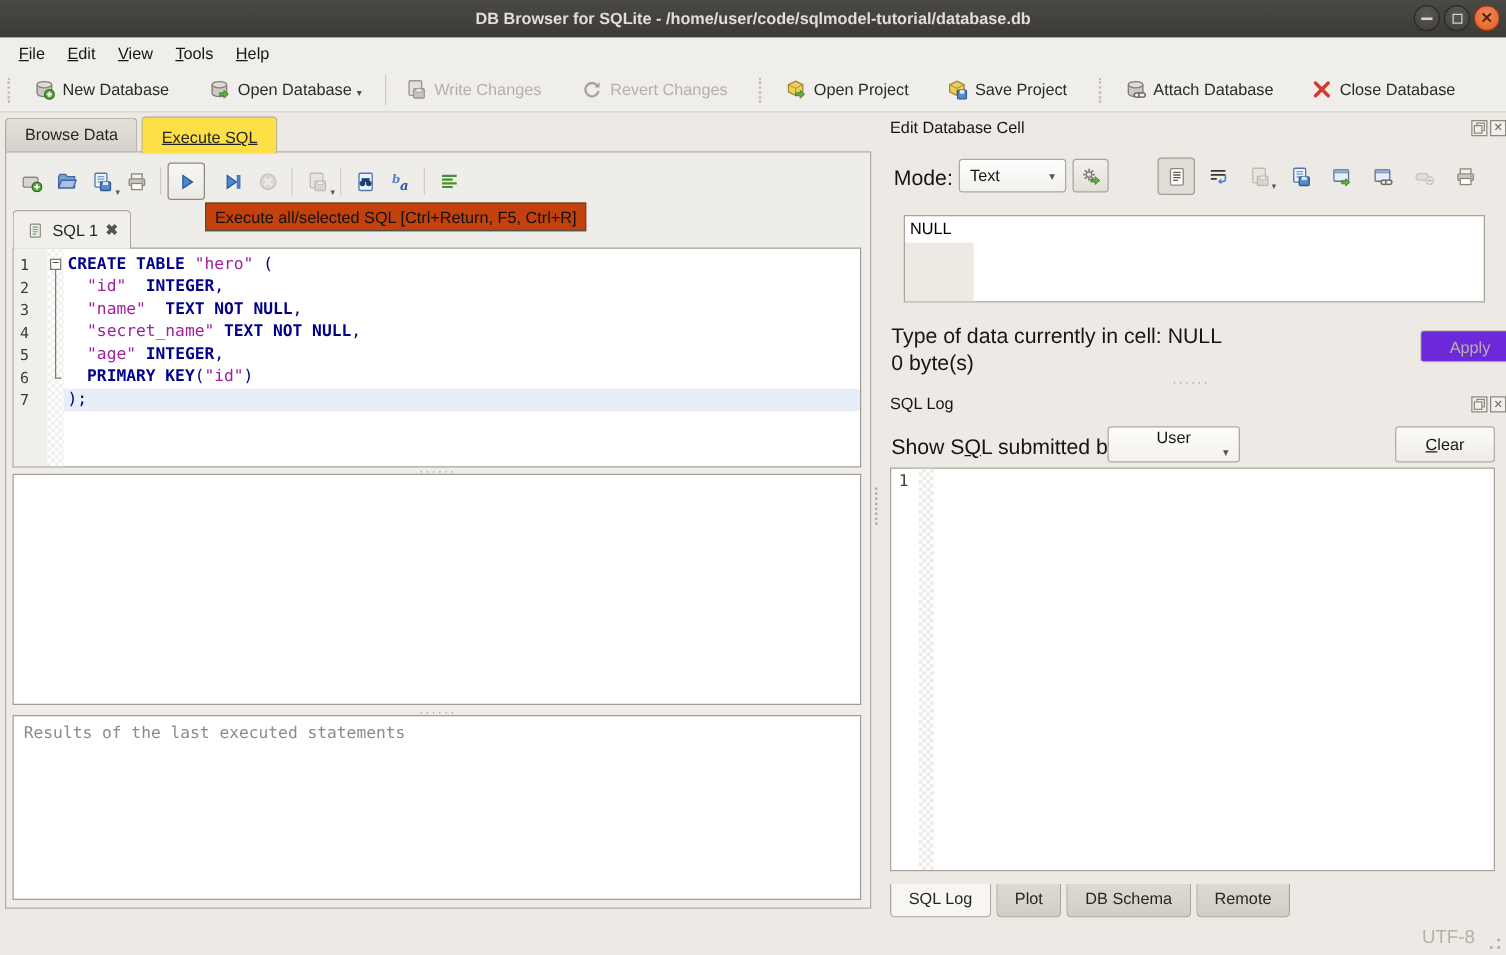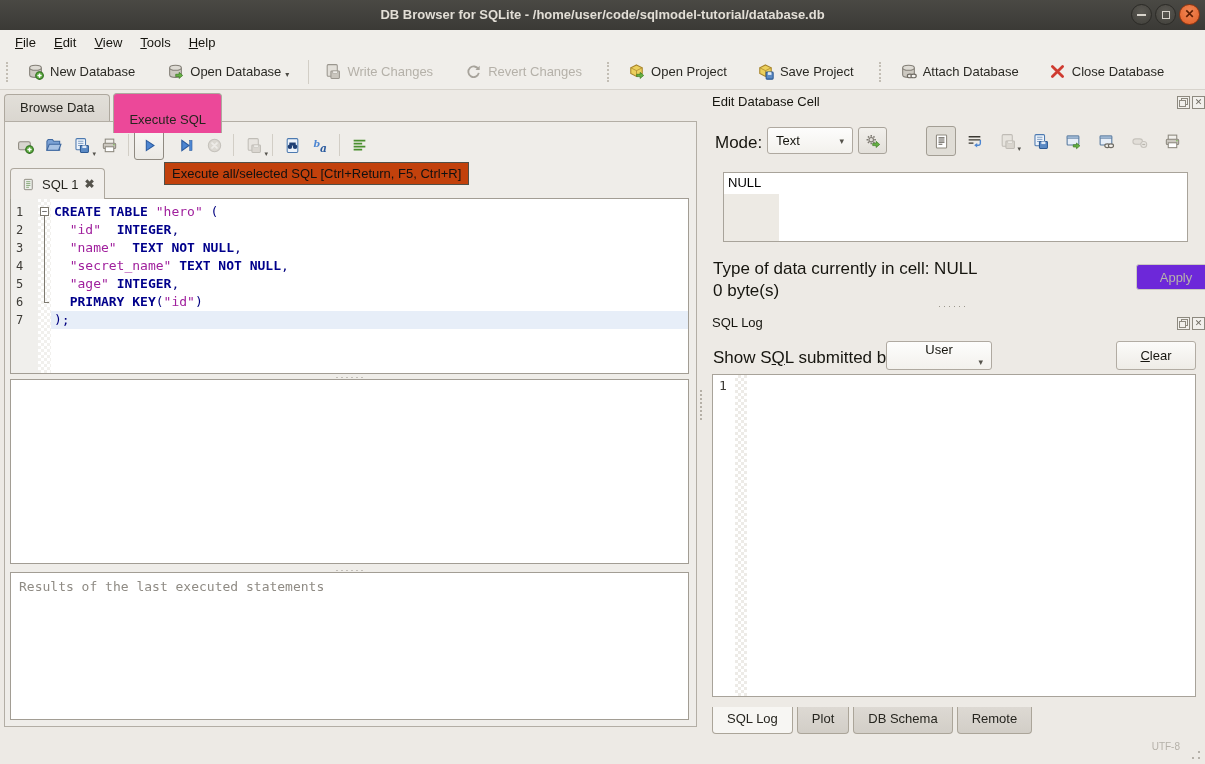--- a/index.html
+++ b/index.html
@@ -32,21 +32,21 @@
   .tb-sep{width:1px;height:24px;background:#d2cec6;margin:0 6px;}
   .tb-btn{display:flex;align-items:center;gap:6px;padding:5px 9px;white-space:nowrap;}
   .tb-btn.disabled{color:#b5b1a9;}
   .tb-icon{display:inline-block;width:17px;height:17px;line-height:0;}
   .dd-arrow{font-size:8px;color:#4d4b45;align-self:flex-end;margin:0 0 1px -2px;}
 
   
   .main-tabs{position:absolute;left:4px;top:94px;display:flex;font-size:13px;color:#26251f;}
   .main-tab{padding:5px 15px 6px 15px;background:linear-gradient(#e2dfd9,#d6d2cb);
     border:1px solid #aeA89e;border-bottom:none;border-radius:4px 4px 0 0;margin-right:3px;}
-  .main-tab.active{background:#ec4899;position:relative;z-index:3;padding-top:18px;margin-top:-1px;}
+  .main-tab.active{background:#fde047;position:relative;z-index:3;padding-top:8px;margin-top:-1px;text-decoration:underline;}
 
   
   .left-pane{position:absolute;left:4px;top:121px;width:693px;height:606px;background:#efedе9;
     background:#efede9;border:1px solid #b3aea5;box-sizing:border-box;z-index:2;}
   .sql-toolbar{position:absolute;left:6px;top:5px;height:36px;display:flex;align-items:center;}
   .st-btn{width:28px;height:28px;display:flex;align-items:center;justify-content:center;position:relative;}
   .st-btn.framed{border:1px solid #8f8a81;border-radius:3px;background:linear-gradient(#f7f6f3,#eceae5);}
   .st-sep{width:1px;height:22px;background:#d2cec6;margin:0 5px;}
   .st-dd{position:absolute;right:-1px;bottom:1px;font-size:7px;color:#55534d;}
   .st-btn.dim svg{opacity:.55;}
@@ -119,21 +119,21 @@
   .log-editor{position:absolute;left:712px;top:374px;width:484px;height:323px;background:#fff;border:1px solid #a8a39a;box-sizing:border-box;}
   .log-num{position:absolute;left:6px;top:3px;font-family:"DejaVu Sans Mono",monospace;font-size:13px;color:#3d3b36;}
   .log-foldcol{position:absolute;left:22px;top:0;bottom:0;width:12px;
     background:repeating-conic-gradient(#edebe7 0% 25%, #ffffff 0% 50%) 0 0/6px 6px;}
 
   .dock-tabs{position:absolute;left:712px;top:707px;display:flex;font-size:13px;color:#26251f;}
   .dock-tab{padding:4px 14px 5px 14px;background:linear-gradient(#ddd9d3,#d2cec7);
     border:1px solid #aba599;border-top:none;border-radius:0 0 4px 4px;margin-right:4px;}
   .dock-tab.active{background:#f7f6f3;padding-bottom:7px;}
 
-  .statusbar-enc{position:absolute;right:25px;top:741px;font-size:10px;color:#b5b1a9;}
+  .statusbar-enc{position:absolute;right:25px;top:741px;font-size:15px;color:#b5b1a9;}
   .resize-grip{position:absolute;right:4px;bottom:4px;width:10px;height:10px;
     background:
       radial-gradient(circle at 8px 2px,#b5b1a9 1px,transparent 1.4px),
       radial-gradient(circle at 8px 8px,#b5b1a9 1px,transparent 1.4px),
       radial-gradient(circle at 2px 8px,#b5b1a9 1px,transparent 1.4px);}
 </style>
 </head>
 <body>
 
 <div id="app">

